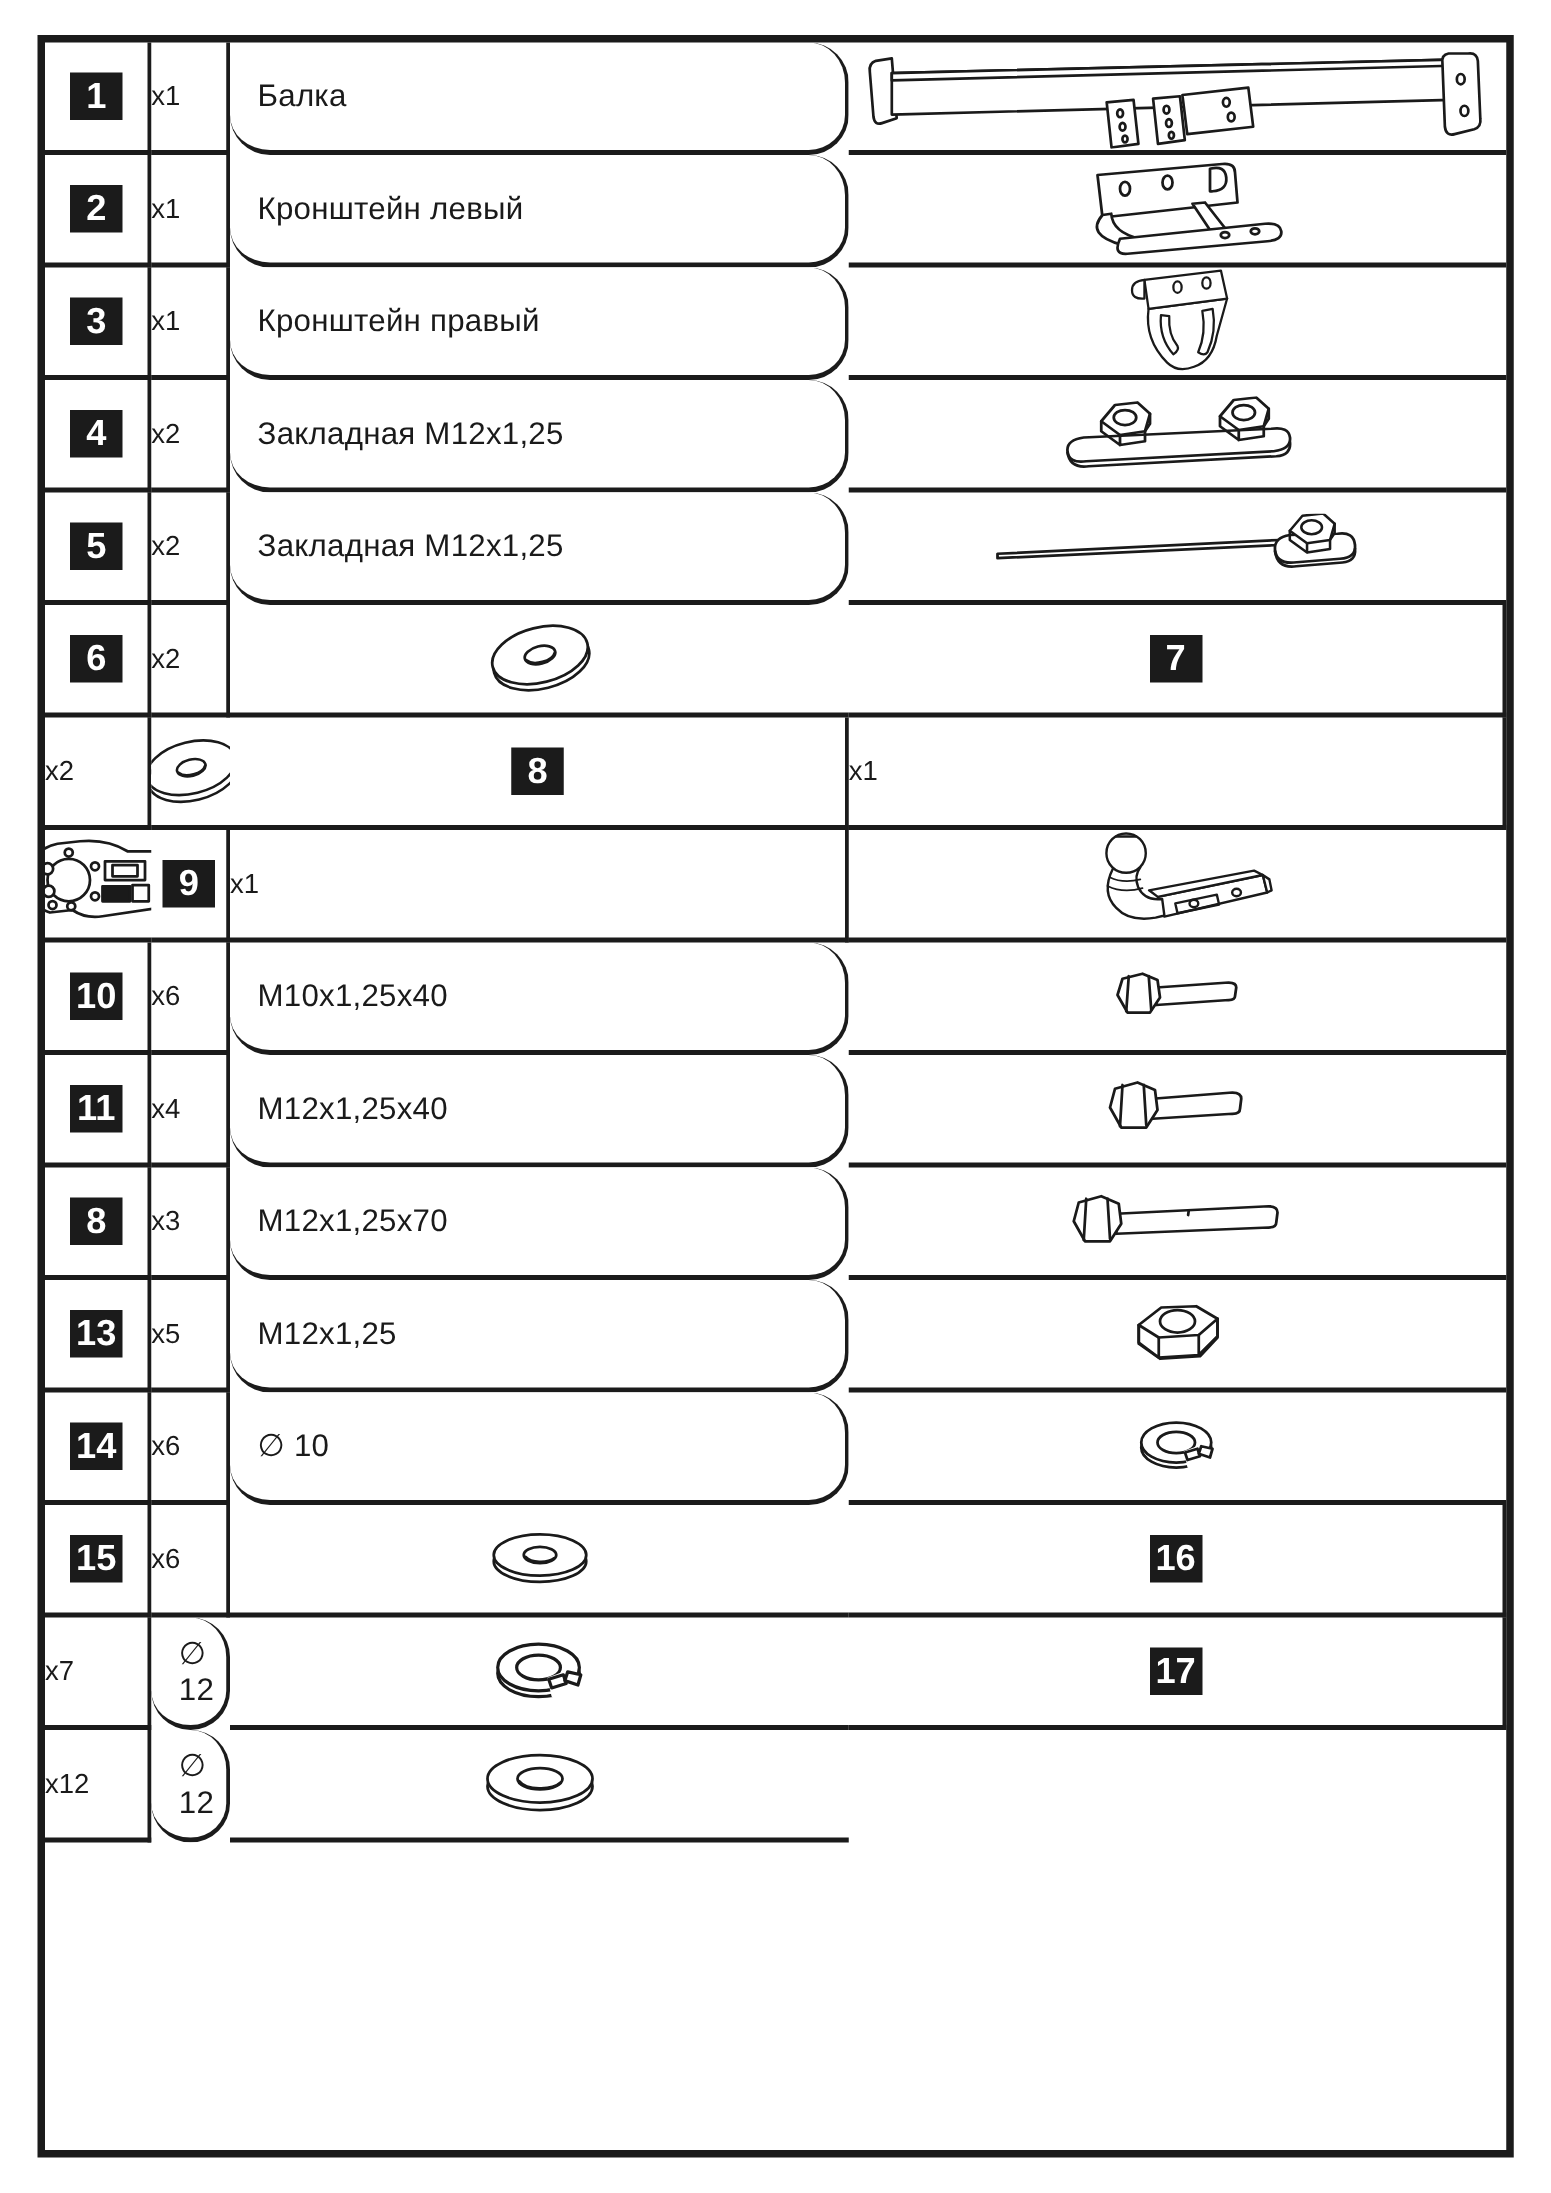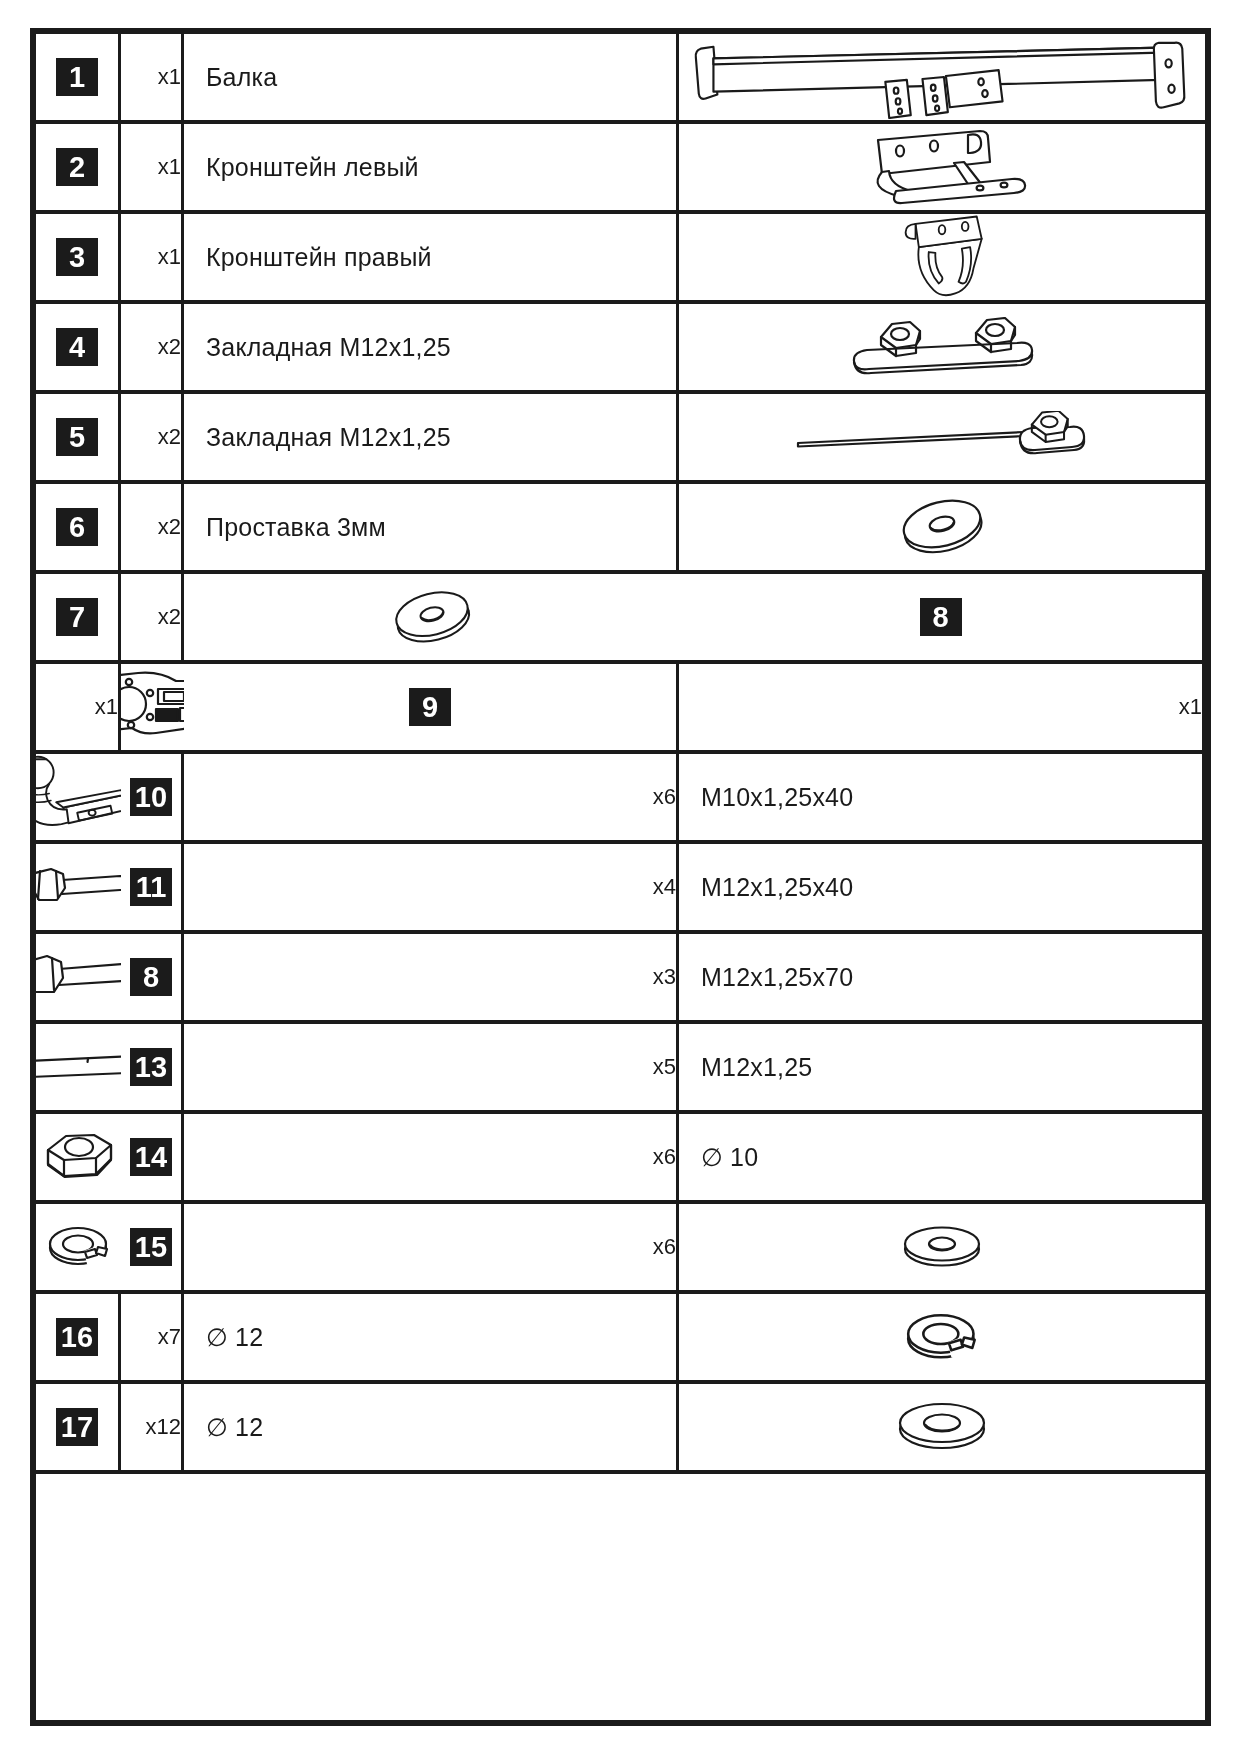--- a/index.html
+++ b/index.html
@@ -31,22 +31,22 @@
   }
   .cell {
     box-sizing: border-box;
     border-right: 3px solid #1b1b1b;
     border-bottom: 4px solid #1b1b1b;
     display: flex;
     align-items: center;
     overflow: hidden;
   }
   .c-num { justify-content: center; }
-  .c-qty { justify-content: flex-end; font-size: 22px; }
-  .c-name { font-size: 25px; padding-left: 22px; letter-spacing: 0.2px; }
+  .c-qty { justify-content: flex-start; font-size: 22px; }
+  .c-name { font-size: 25px; padding-left: 22px; letter-spacing: 0.2px; border-radius: 32px; }
   .c-img { border-right: none; justify-content: center; }
   .c-img svg { flex-shrink: 0; display: block; }
   .badge {
     display: block;
     width: 42px;
     height: 38px;
     background: #1b1b1b;
     color: #ffffff;
     font-size: 29px;
     font-weight: 700;
@@ -195,23 +195,20 @@
   </g>
         </svg>
       </div>
 
   <div class="cell c-num">
     <span class="badge">6</span>
   </div>
   <div class="cell c-qty">
     <span>x2</span>
   </div>
-  <div class="cell c-name">
-    <span>Проставка 3мм</span>
-  </div>
   <div class="cell c-img">
         <svg width="92" height="68" viewBox="0 0 92 68">
           <g stroke="#1a1a1a" stroke-width="2.2" fill="#ffffff" stroke-linejoin="round" stroke-linecap="round">
     <g transform="rotate(-14 46 31)">
       <ellipse cx="46" cy="36" rx="39" ry="22"></ellipse>
       <ellipse cx="46" cy="31" rx="39" ry="22"></ellipse>
       <ellipse cx="46" cy="31" rx="12.5" ry="7"></ellipse>
       <path d="M34.5 32.5 a12.5 7 0 0 0 23.5 -0.5" fill="none"></path>
     </g>
   </g>

